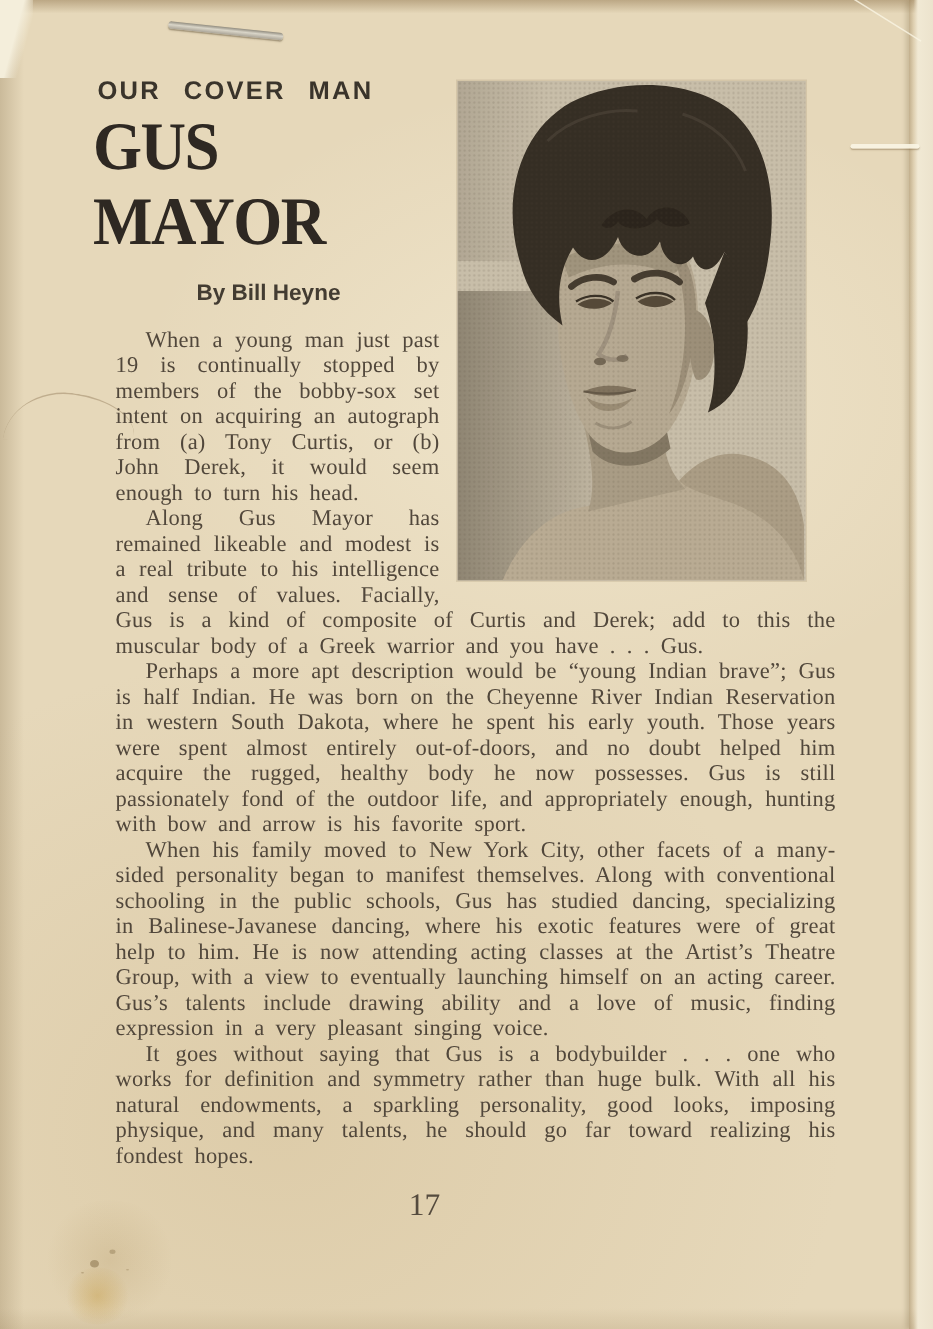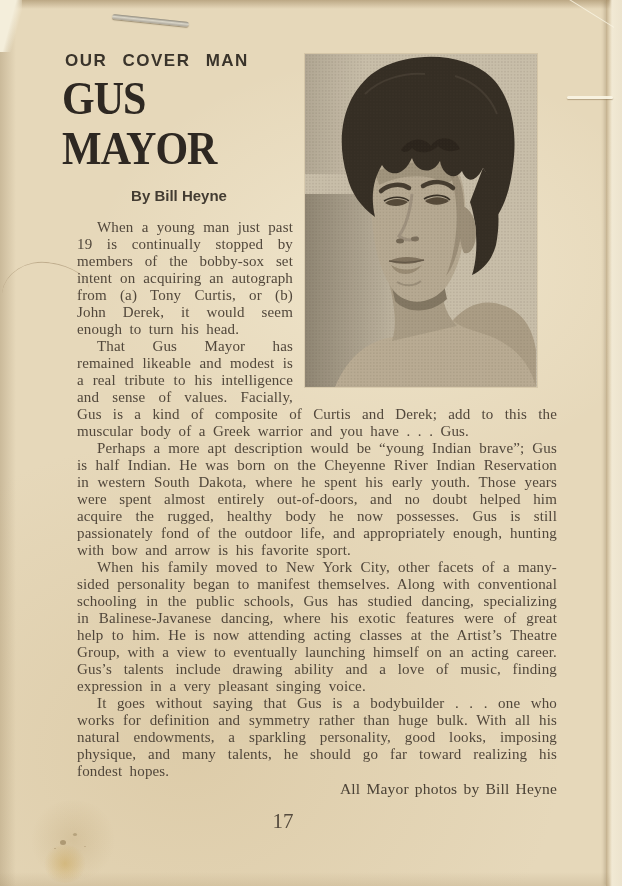--- a/index.html
+++ b/index.html
@@ -178,24 +178,23 @@
     </figure>
 
     <header>
       <div class="kicker">OUR COVER MAN</div>
       <h1 class="title">GUS MAYOR</h1>
       <div class="byline">By Bill Heyne</div>
     </header>
 
     <div class="body-copy">
         <p>When a young man just past 19 is continually stopped by members of the bobby-sox set intent on acquiring an autograph from (a) Tony Curtis, or (b) John Derek, it would seem enough to turn his head.</p>
-        <p>That Gus Mayor has remained likeable and modest is a real tribute to his intelligence and sense of values. Facially, Gus is a kind of composite of Curtis and Derek; add to this the muscular body of a Greek warrior and you have . . . Gus.</p>
+        <p>Along Gus Mayor has remained likeable and modest is a real tribute to his intelligence and sense of values. Facially, Gus is a kind of composite of Curtis and Derek; add to this the muscular body of a Greek warrior and you have . . . Gus.</p>
         <p>Perhaps a more apt description would be “young Indian brave”; Gus is half Indian. He was born on the Cheyenne River Indian Reservation in western South Dakota, where he spent his early youth. Those years were spent almost entirely out-of-doors, and no doubt helped him acquire the rugged, healthy body he now possesses. Gus is still passionately fond of the outdoor life, and appropriately enough, hunting with bow and arrow is his favorite sport.</p>
         <p>When his family moved to New York City, other facets of a many-sided personality began to manifest themselves. Along with conventional schooling in the public schools, Gus has studied dancing, specializing in Balinese-Javanese dancing, where his exotic features were of great help to him. He is now attending acting classes at the Artist’s Theatre Group, with a view to eventually launching himself on an acting career. Gus’s talents include drawing ability and a love of music, finding expression in a very pleasant singing voice.</p>
         <p>It goes without saying that Gus is a bodybuilder . . . one who works for definition and symmetry rather than huge bulk. With all his natural endowments, a sparkling personality, good looks, imposing physique, and many talents, he should go far toward realizing his fondest hopes.</p>
       </div>
 
-    <div class="credit">All Mayor photos by Bill Heyne</div>
 
     <div class="page-number">17</div>
 
   </article>
 </div>
 
 </body></html>

